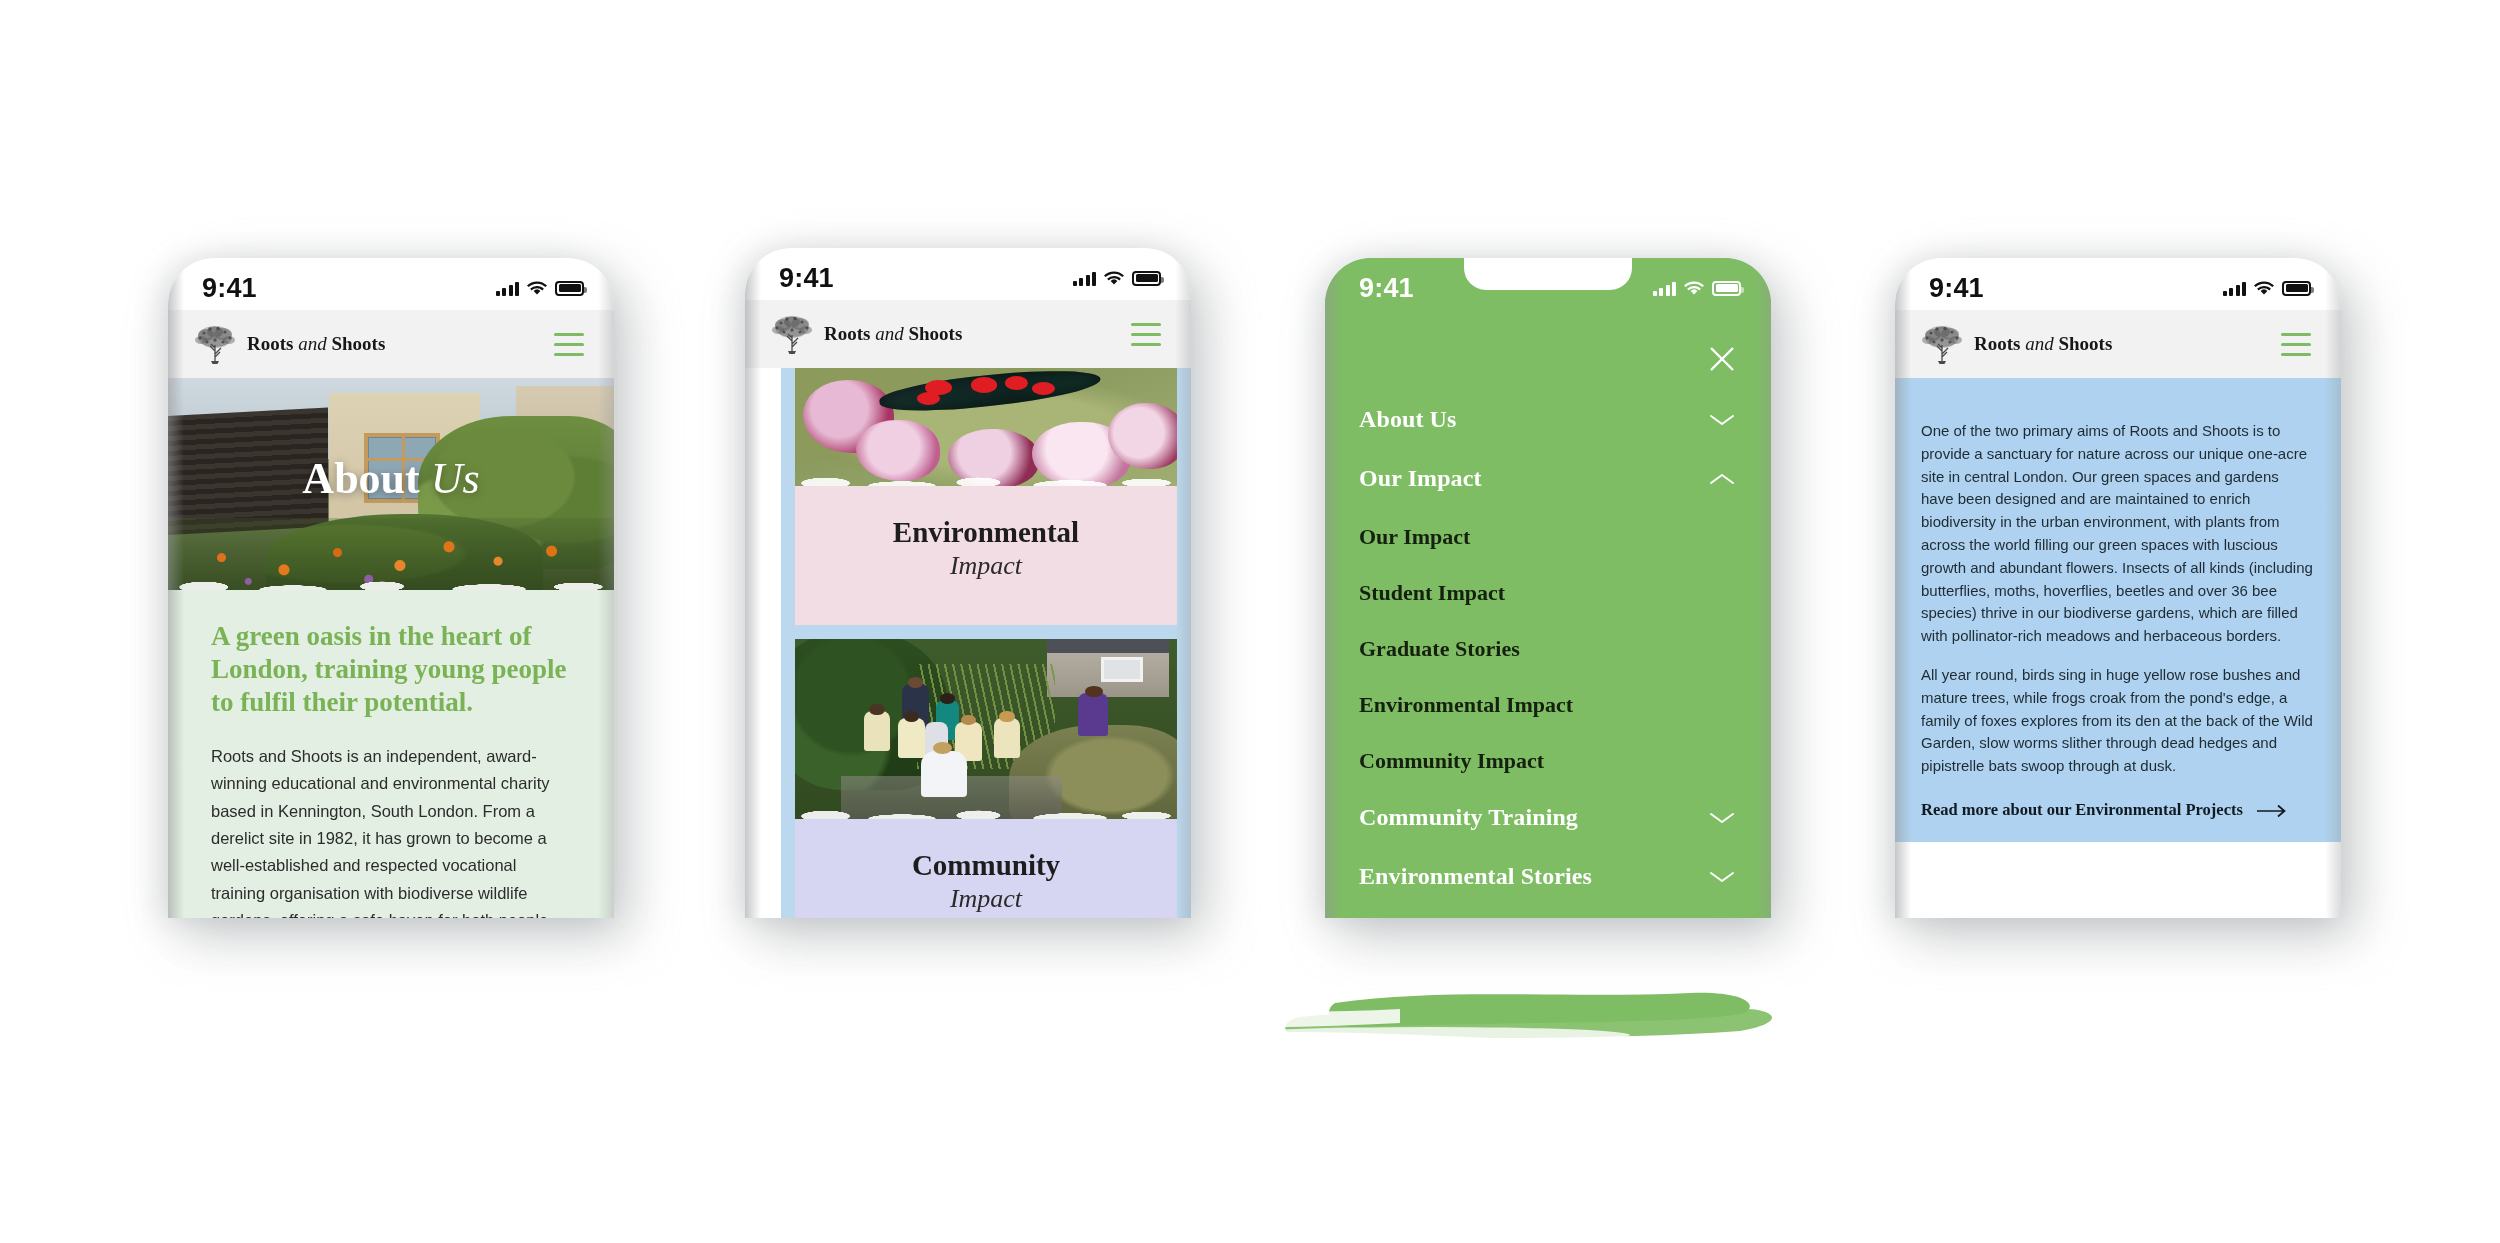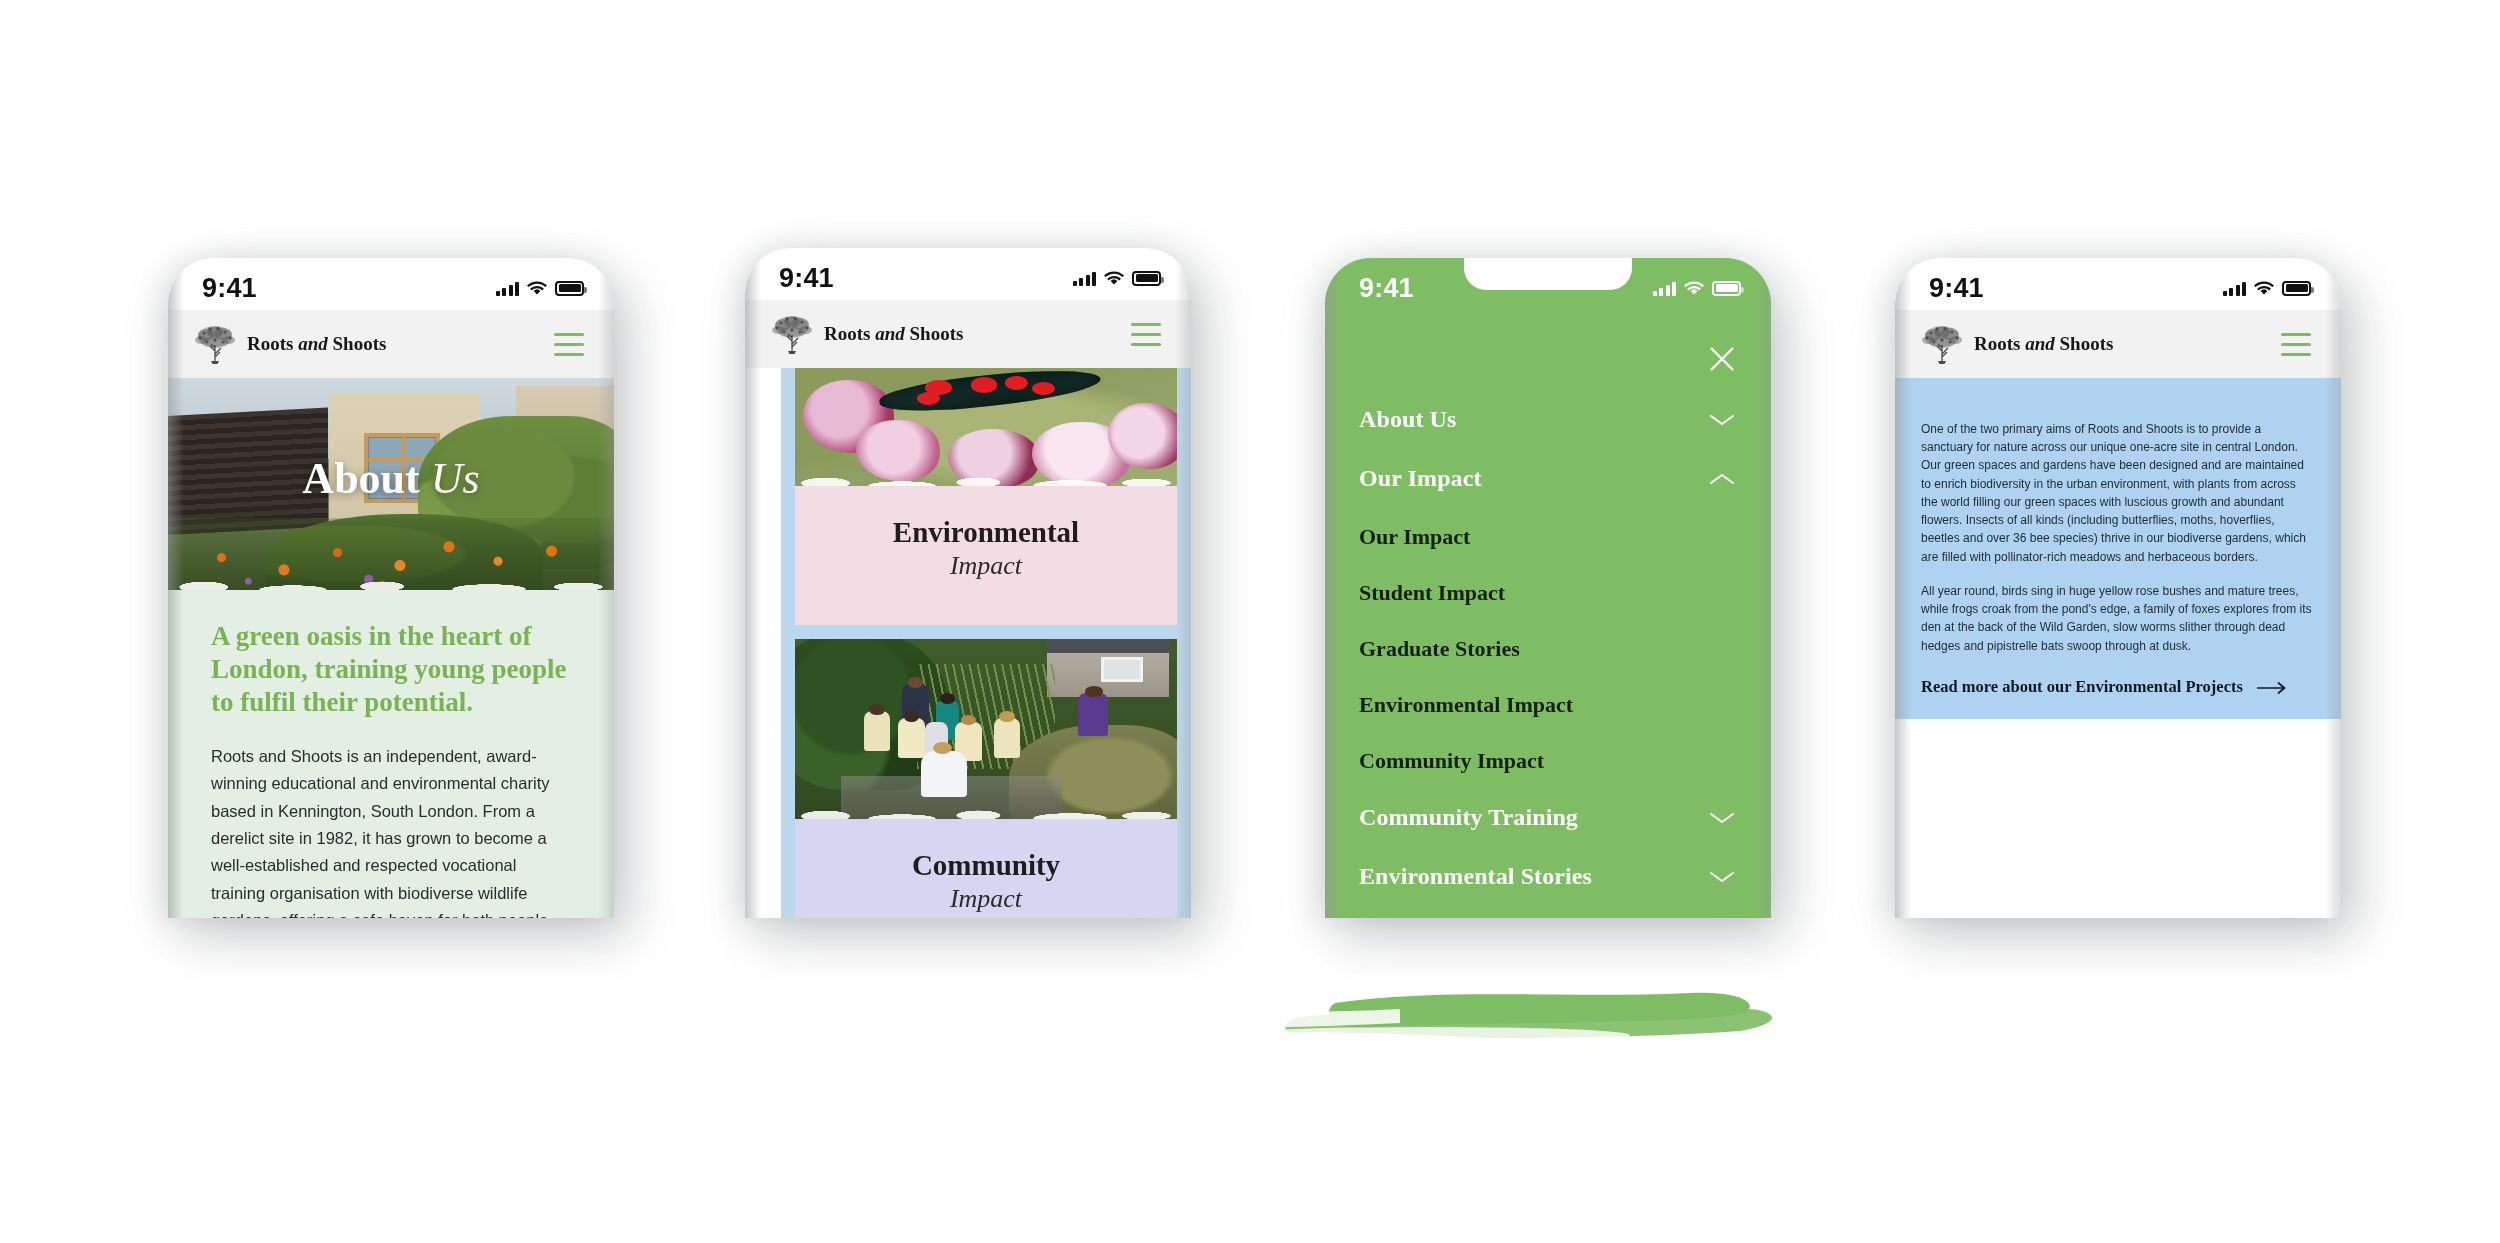--- a/index.html
+++ b/index.html
@@ -72,21 +72,21 @@
   
   .site-header {
     position: relative; z-index: 20;
     height: 68px; background: #f2f2f2;
     display: flex; align-items: center; justify-content: space-between;
     padding: 0 30px 0 24px;
   }
   .brand { display: flex; align-items: center; gap: 9px; }
   .brand-logo { width: 46px; height: 46px; }
   .brand-name { font-family: "Liberation Serif", serif; font-size: 19px; font-weight: 700; color: #171717; white-space: nowrap; }
-  .brand-name em { font-style: italic; font-weight: 700; }
+  .brand-name em { font-style: italic; font-weight: 400; }
   .burger { width: 30px; display: flex; flex-direction: column; gap: 7px; cursor: pointer; }
   .burger span { display: block; height: 3px; border-radius: 2px; background: #7fbb62; }
 
   
   .pic { position: relative; overflow: hidden; }
 
   
   .pic-building { background:
       linear-gradient(180deg,#b9c6cd 0%,#c3ced3 18%,#8d9a82 30%, #6e8050 55%, #5d7242 100%);
   }
@@ -197,21 +197,21 @@
   .band-purple { background:#d7d6f2; }
   .frame-blue  { background:#bcd8ee; padding: 14px; margin-left: 36px; }
 
   
   .blue-panel { background:#aed2ef; padding: 26px 26px 22px; }
   .blue-title {
     font-family:"Liberation Serif", serif; font-size: 28px; line-height:1.22; color:#14222c;
   }
   .blue-title b { font-weight:700; }
   .blue-title em { font-style: italic; font-weight: 400; }
-  .blue-body { margin-top: 16px; font-size: 12px; line-height:1.52; color:#1f2b33; }
+  .blue-body { margin-top: 16px; font-size: 15px; line-height:1.52; color:#1f2b33; }
   .blue-body p + p { margin-top: 16px; }
   .readmore {
     margin-top: 22px; display:flex; align-items:center; gap:14px;
     font-family:"Liberation Serif", serif; font-weight:700; font-size: 16.5px; color:#101a20;
     cursor:pointer;
   }
   .readmore .arrow { width: 30px; height: 14px; position:relative; }
 
   
   .nav-sheet { background:#7ebd63; min-height: 100%; padding: 0 0 20px; position:relative; }

